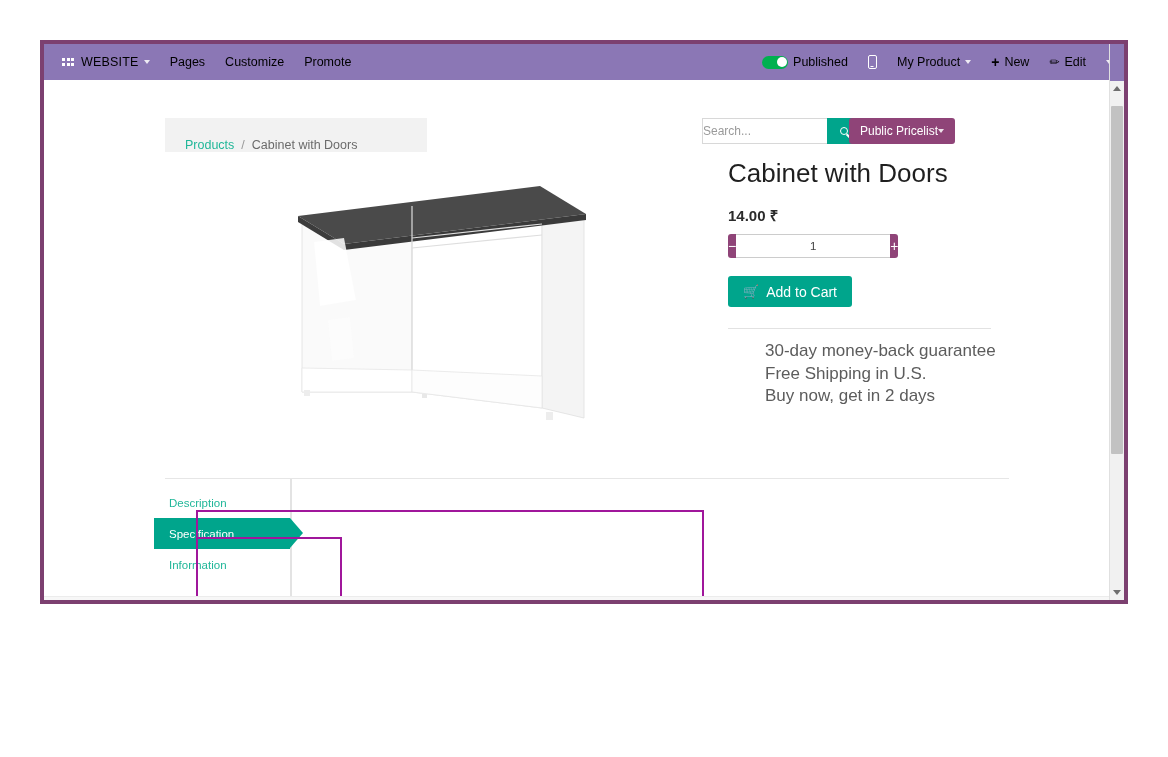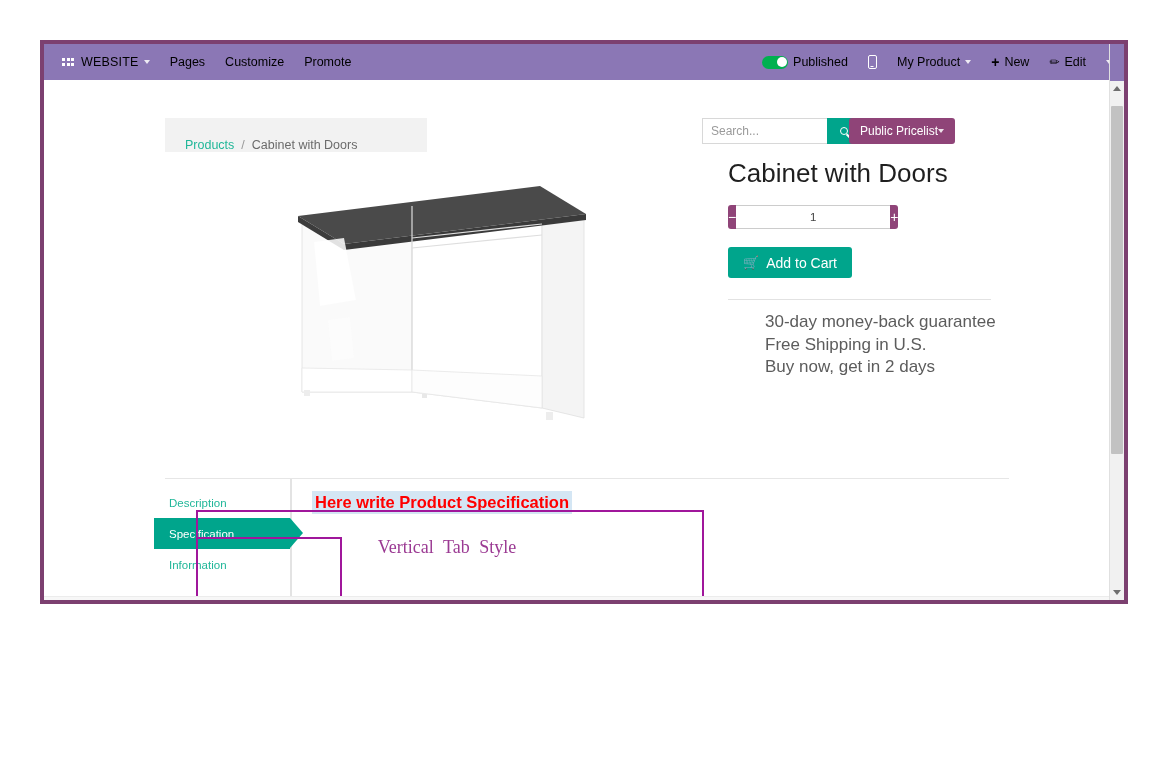--- a/index.html
+++ b/index.html
@@ -140,21 +140,21 @@
     left: 658px; top: 38px;
     display: flex;
     align-items: stretch;
     height: 26px;
   }
   #search-input {
     width: 125px;
     height: 26px;
     border: 1px solid #d8d8d8;
     border-right: none;
-    padding: 0 8px;
+    padding: 0 0;
     font-size: 12px;
     color: #4a4a4a;
     font-family: "Liberation Sans", sans-serif;
     outline: none;
     background: #ffffff;
   }
   #search-input::placeholder { color: #9a9a9a; }
   #search-btn {
     width: 34px;
     background: #00a58c;
@@ -527,20 +527,21 @@
         <polygon points="128,190 258,196 258,228 128,212" fill="#fdfdfd" stroke="#e6e6e6" stroke-width="0.8"></polygon>
 
         <rect x="20" y="210" width="6" height="6" fill="#ededed"></rect>
         <rect x="262" y="232" width="7" height="8" fill="#ededed"></rect>
         <rect x="138" y="214" width="5" height="4" fill="#e8e8e8"></rect>
       </svg>
     </div>
 
     <div id="product-info">
       <h1 id="product-title">Cabinet with Doors</h1>
+      <div id="product-price">14.00 ₹</div>
 
       <div id="qty-stepper">
         <button class="qty-btn left">−</button>
         <input id="qty-input" type="text" value="1" style="">
         <button class="qty-btn right">+</button>
       </div>
 
       <button id="add-to-cart">
         <span class="cart-glyph">🛒</span>
         <span>Add to Cart</span>
@@ -560,24 +561,20 @@
         <div class="vtab">
           <span>Description</span>
         </div>
         <div class="vtab active">
           <span>Specification</span>
         </div>
         <div class="vtab">
           <span>Information</span>
         </div>
       </div>
-      <div id="vtab-panel">
-        <div><span id="spec-heading">Here write Product Specification</span></div>
-        <div id="spec-subtitle">Vertical Tab Style</div>
-      </div>
     </div>
 
     <div class="annot" id="annot-outer"></div>
     <div class="annot" id="annot-inner"></div>
 
     <div id="footer">
       
       
       
     </div>

